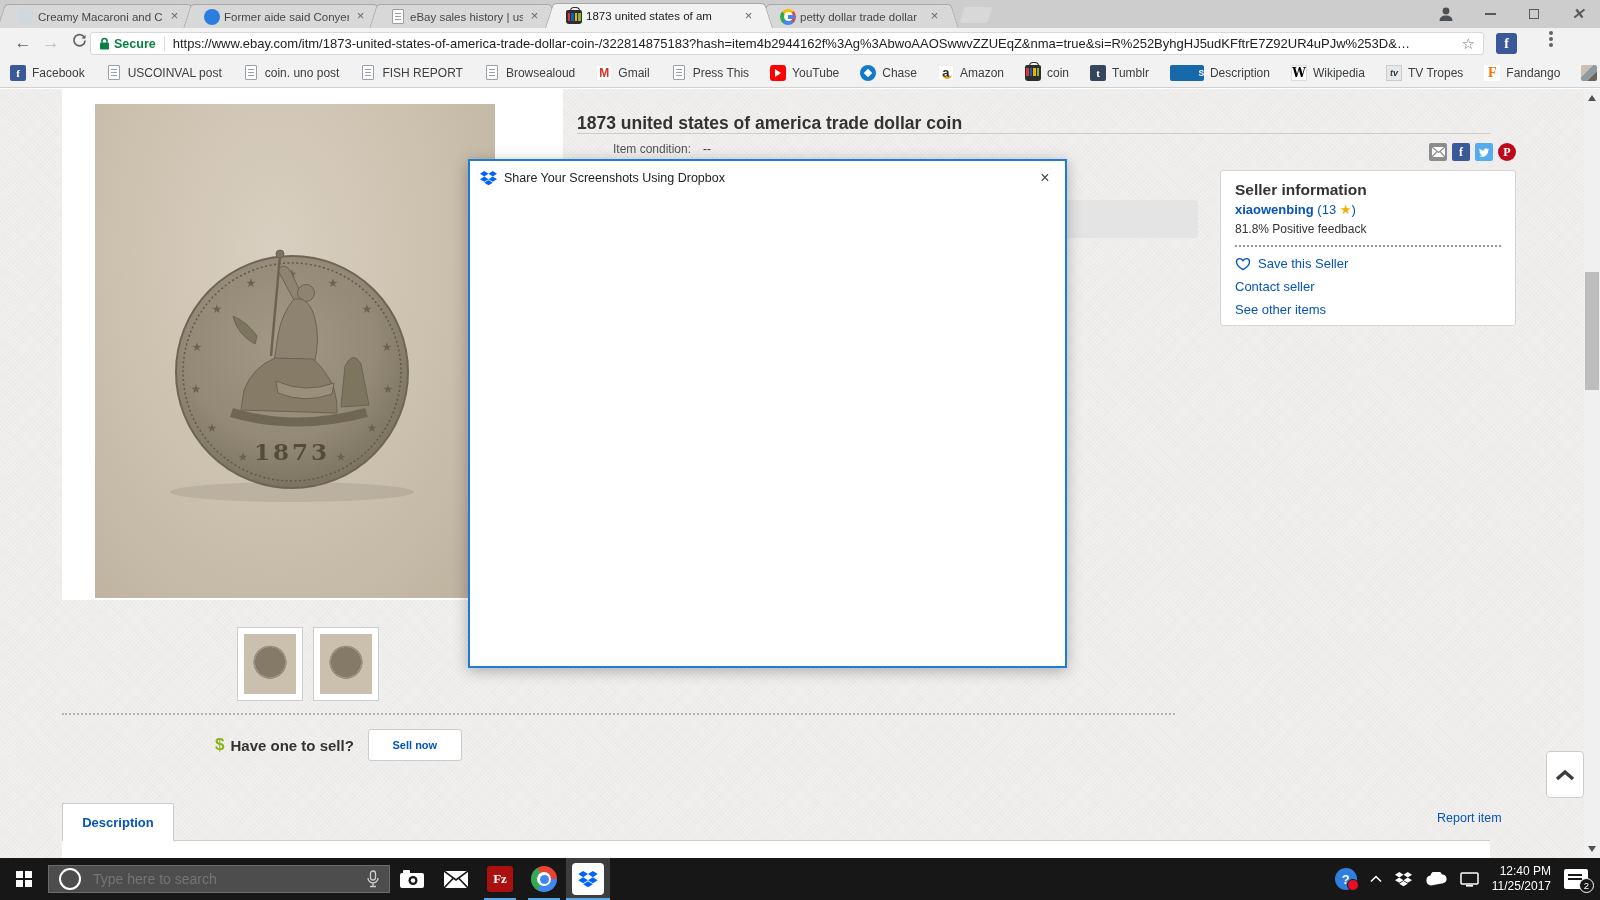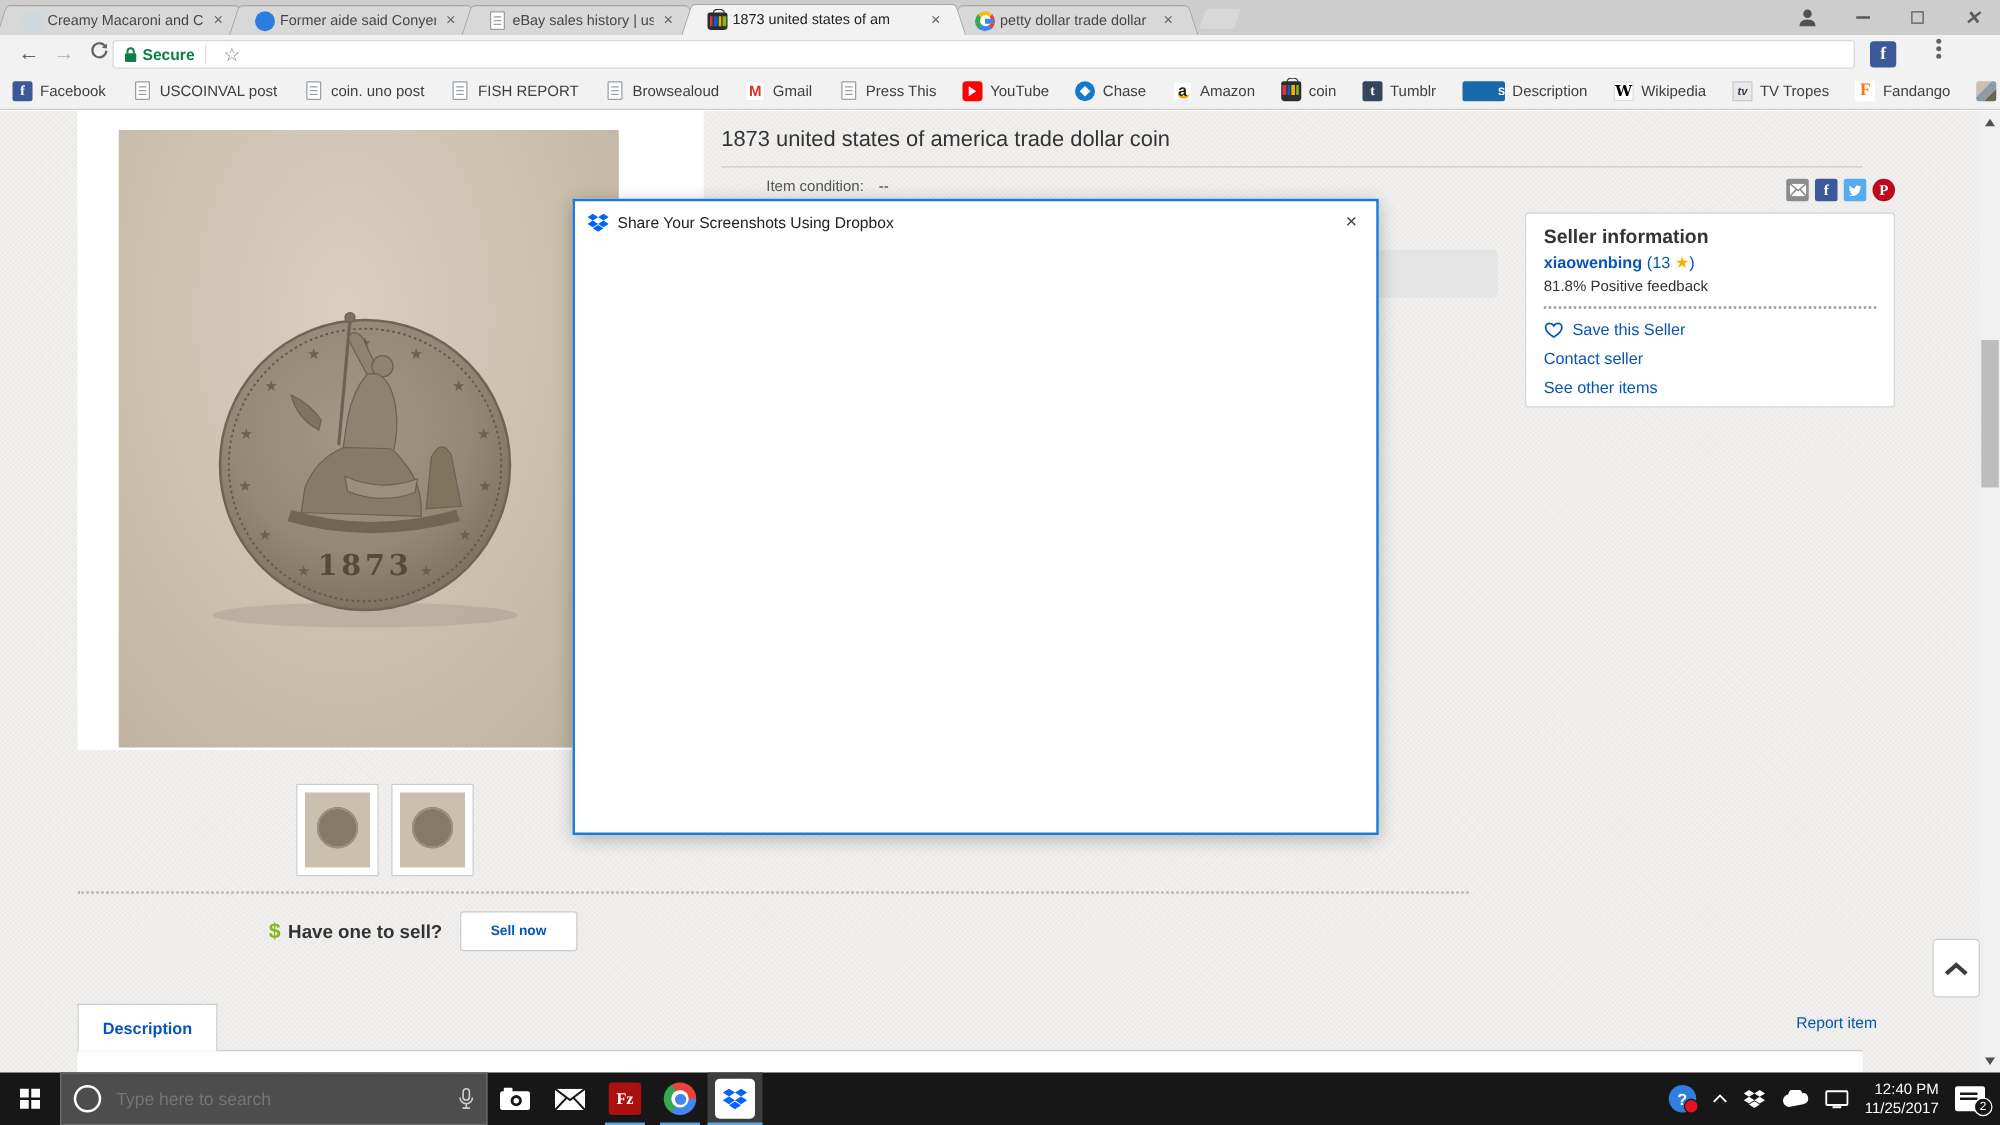--- a/index.html
+++ b/index.html
@@ -68,21 +68,21 @@
   .bmi-fand { background:#fff; color:#ff7300; font-size:14px; font-family:"Liberation Serif", serif; }
   .bmi-img { background:linear-gradient(135deg,#c9bfb4 0 40%, #8f9aa3 40% 70%, #6b6258 70%); border-radius:2px; }
 
   
   .page { position:absolute; top:89px; left:0; width:1600px; height:769px; background-color:#f1f0ee;
           background-image:repeating-linear-gradient(45deg, rgba(0,0,0,.016) 0 1px, transparent 1px 3px),
                            repeating-linear-gradient(-45deg, rgba(0,0,0,.016) 0 1px, transparent 1px 3px); }
   .gallery-panel { position:absolute; left:62px; top:0; width:501px; height:511px; background:#fff; }
   .photo { position:absolute; left:33px; top:15px; width:400px; height:494px;
            background:radial-gradient(ellipse at 45% 30%, #d9cfc0 0%, #cec3b1 45%, #bdb19e 100%); }
-  .page-title { position:absolute; left:577px; top:12px; width:900px; font-size:17.5px; font-weight:normal; color:#333; }
+  .page-title { position:absolute; left:577px; top:24px; width:900px; font-size:17.5px; font-weight:bold; color:#333; }
   .title-rule { position:absolute; left:577px; top:44px; width:913px; height:1px; background:#ccc; }
   .cond-label { position:absolute; left:613px; top:53px; font-size:12px; color:#555;text-align:right; }
   .cond-value { position:absolute; left:703px; top:53px; font-size:12px; color:#333; }
   .gray-remnant { position:absolute; left:1040px; top:111px; width:158px; height:38px; background:#e4e4e4; border-radius:4px; }
 
   .social-row { position:absolute; left:1429px; top:54px; display:flex; gap:5px; }
   .soc { width:18px; height:18px; border-radius:2px; display:flex; align-items:center; justify-content:center; color:#fff; font-weight:bold; font-size:12px; }
   .soc-mail { background:#8c8c8c; }
   .soc-fb { background:#3b5998; font-family:"Liberation Serif", serif; }
   .soc-tw { background:#55acee; }
@@ -113,31 +113,31 @@
   .report-item { position:absolute; left:1437px; top:722px; font-size:12.5px; }
 
   .scrolltop-btn { position:absolute; left:1546px; top:662px; width:38px; height:47px; background:#fff; border:1px solid #ccc; border-radius:4px; display:flex; align-items:center; justify-content:center; z-index:30; }
 
   .scrollbar { position:absolute; left:1584px; top:0; width:16px; height:769px; background:#f0f0f0; z-index:40; }
   .sb-up { position:absolute; top:6px; left:4px; width:0; height:0; border-left:4px solid transparent; border-right:4px solid transparent; border-bottom:6px solid #505050; }
   .sb-down { position:absolute; bottom:6px; left:4px; width:0; height:0; border-left:4px solid transparent; border-right:4px solid transparent; border-top:6px solid #505050; }
   .sb-thumb { position:absolute; top:183px; left:1px; width:14px; height:118px; background:#bdbdbd; }
 
   
-  .dialog { position:absolute; left:458px; top:70px; width:645px; height:509px; background:#fff; border:2px solid #1f7cd6; box-shadow:0 3px 14px rgba(0,0,0,.28); z-index:50; }
+  .dialog { position:absolute; left:468px; top:70px; width:599px; height:509px; background:#fff; border:2px solid #1f7cd6; box-shadow:0 3px 14px rgba(0,0,0,.28); z-index:50; }
   .dialog-header { display:flex; align-items:center; padding:8px 10px; gap:7px; }
   .dialog-title { font-size:12.5px; color:#222; flex:1; }
   .dialog-close { font-size:16px; color:#444; width:20px; text-align:center; }
 
   
   .taskbar { position:absolute; top:858px; left:0; width:1600px; height:42px; background:#171717; z-index:100; display:flex; align-items:center; }
   .start { width:48px; height:42px; display:flex; align-items:center; justify-content:center; }
   .winlogo { width:16px; height:16px; display:grid; grid-template-columns:7px 7px; grid-template-rows:7px 7px; gap:1.5px; }
   .winlogo i { background:#fff; }
-  .tsearch { width:342px; height:42px; background:#4d4d4d; border:1px solid #6b6b6b; display:flex; align-items:center; padding:0 10px; gap:12px; }
+  .tsearch { width:342px; height:28px; background:#4d4d4d; border:1px solid #6b6b6b; display:flex; align-items:center; padding:0 10px; gap:12px; }
   .cortana { width:22px; height:22px; border:2.5px solid #fff; border-radius:50%; flex:0 0 auto; }
   .tsearch input { background:transparent; border:none; outline:none; color:#c8c8c8; font-size:14px; flex:1; font-family:"Liberation Sans", sans-serif; }
   .tb-slot { width:44px; height:42px; display:flex; align-items:center; justify-content:center; position:relative; }
   .tb-slot.open::after { content:""; position:absolute; bottom:0; left:6px; right:6px; height:2px; background:#5aa7e8; }
   .tb-slot.active-app { background:#3d3d3d; }
   .tb-slot.active-app::after { left:0; right:0; }
   .fz-ic { width:26px; height:26px; background:#aa1010; border-radius:3px; color:#fff; font-weight:bold; font-size:13px; display:flex; align-items:center; justify-content:center; font-family:"Liberation Serif", serif; }
   .chrome-ic { width:26px; height:26px; border-radius:50%; background:conic-gradient(from -30deg, #ea4335 0 120deg, #4285f4 0 240deg, #34a853 0 360deg); position:relative; }
   .chrome-ic::before { content:""; position:absolute; inset:6px; background:#fff; border-radius:50%; }
   .chrome-ic::after { content:""; position:absolute; inset:8.5px; background:#4285f4; border-radius:50%; }
@@ -221,20 +221,21 @@
   </div>
   <div class="omnibox">
     <span class="secure">
       <svg width="11" height="13" viewBox="0 0 11 13">
           <rect x="1" y="5.5" width="9" height="7" rx="1" fill="#0b8043"></rect>
           <path d="M3,5.5 V4 a2.5,2.5 0 0 1 5,0 V5.5" fill="none" stroke="#0b8043" stroke-width="1.6"></path>
         </svg>
       <span>Secure</span>
     </span>
     <span class="omni-sep"></span>
+    <span class="url">https://www.ebay.com/itm/1873-united-states-of-america-trade-dollar-coin-/322814875183?hash=item4b2944162f%3Ag%3AbwoAAOSwwvZZUEqZ&amp;nma=true&amp;si=R%252ByhgHJ5udKFftrE7Z92UR4uPJw%253D&amp;…</span>
     <span class="omni-star">☆</span>
   </div>
   <div class="ext-fb">f</div>
   <div class="menu-dots"></div>
 
   <div class="bookmarks">
     <span class="bm">
         <span class="bmi bmi-fb">f</span>
         <span>Facebook</span>
       </span>

